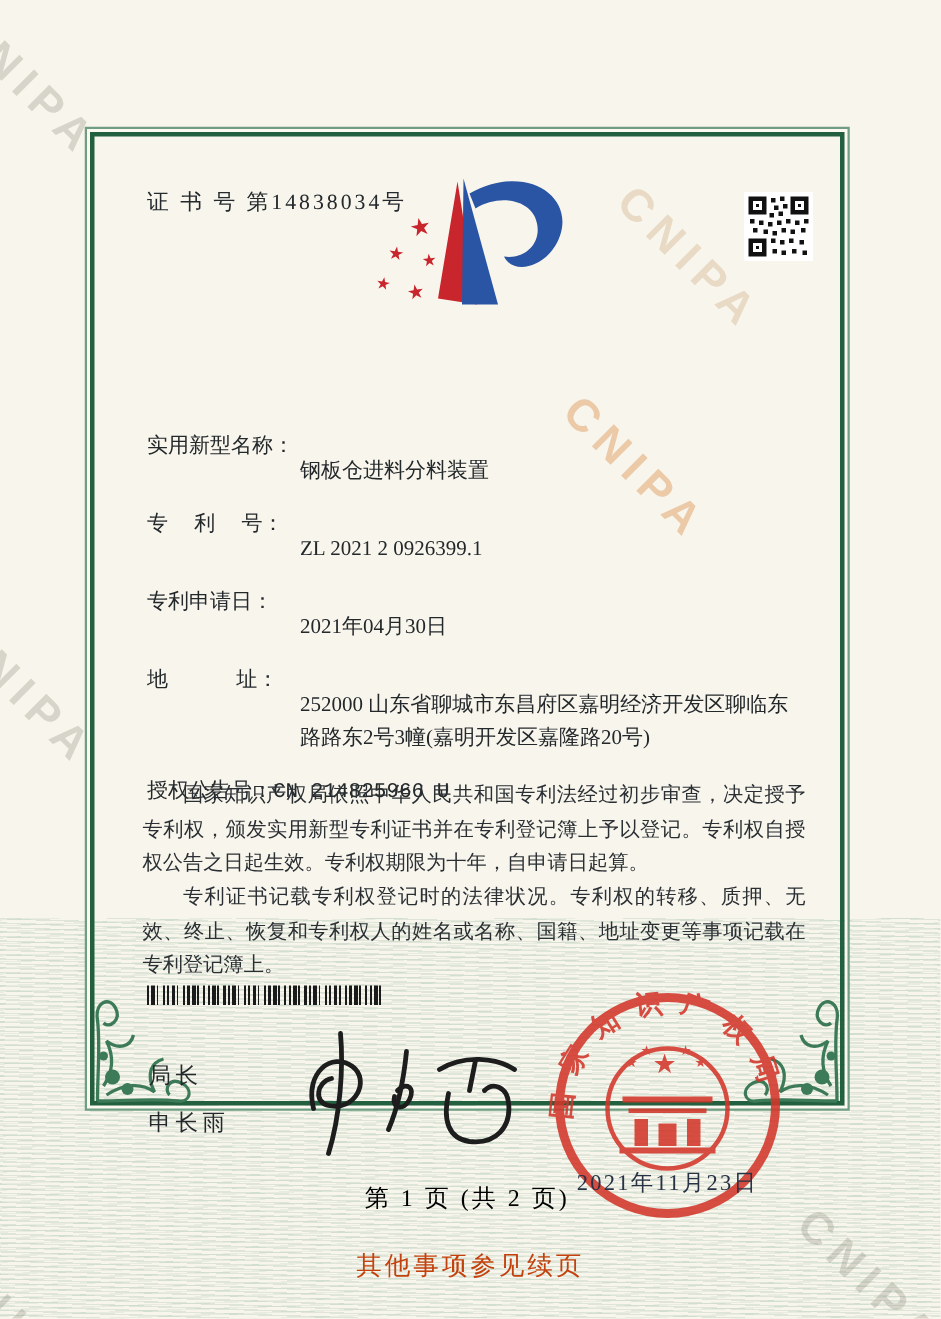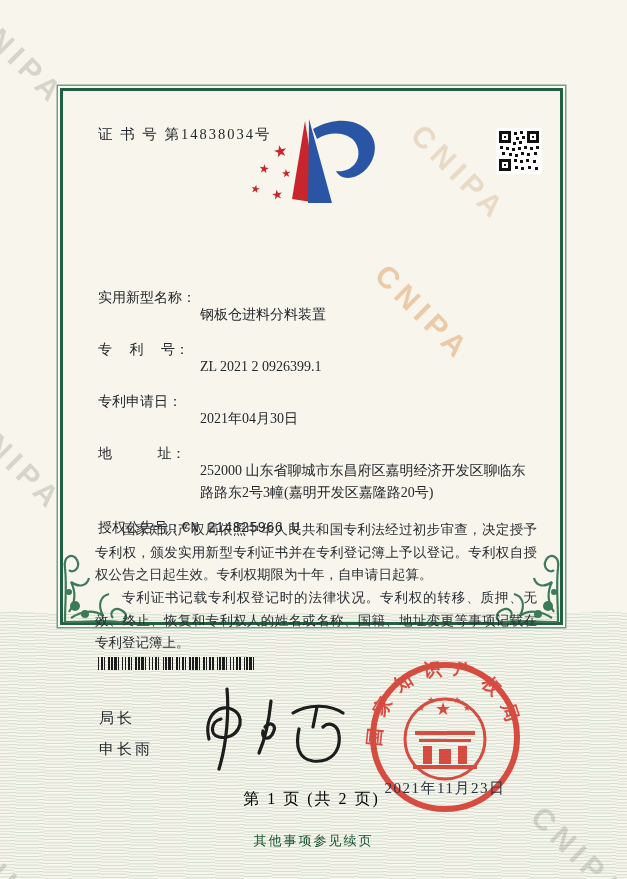--- a/index.html
+++ b/index.html
@@ -11,21 +11,21 @@
   }
   
   .guilloche{
     position:absolute;left:0;right:0;top:612px;height:267px;
     background:
       repeating-linear-gradient(2deg, rgba(255,255,255,0) 0 2px, rgba(120,168,138,.20) 2px 3px),
       repeating-linear-gradient(-2deg, rgba(255,255,255,0) 0 3px, rgba(120,168,138,.12) 3px 4px);
   }
   
   .frame{
-    position:absolute;left:60px;top:88px;width:503px;height:537px;
+    position:absolute;left:60px;top:88px;width:503px;height:649px;
     border:3px solid #23603f;
     box-shadow:0 0 0 2px #fbf9f1, 0 0 0 3.5px #6f9e82;
     box-sizing:border-box;
   }
   .watermark{
     position:absolute;
     font-family:"Liberation Sans","DejaVu Sans",sans-serif;
     font-weight:bold;font-size:30px;letter-spacing:6px;
     transform:rotate(45deg);transform-origin:left top;
     pointer-events:none;white-space:nowrap;
@@ -64,21 +64,21 @@
       #1b1b1b 6.5px 7.5px, transparent 7.5px 10.5px,
       #1b1b1b 10.5px 12px, transparent 12px 13.5px);
   }
 
   .sig-block{position:absolute;left:36px;top:612px;font-size:15px;letter-spacing:3px;color:#23282b;line-height:31px;}
   .sig-svg{position:absolute;left:118px;top:592px;}
 
   .seal{position:absolute;left:298px;top:566px;}
 
   .page-num{position:absolute;left:0;right:0;top:698px;text-align:center;font-size:16px;letter-spacing:2px;color:#000000;}
-  .footer-note{position:absolute;left:0;right:0;top:832px;text-align:center;font-size:13px;letter-spacing:2px;color:#14532d;}
+  .footer-note{position:absolute;left:0;right:0;top:832px;text-align:center;font-size:17px;letter-spacing:2px;color:#c2410c;}
 
   .corner-flourish{position:absolute;pointer-events:none;}
   .cf-bl{left:-2px;bottom:-2px;}
   .cf-br{right:-2px;bottom:-2px;transform:scaleX(-1);}
 </style>
 </head>
 <body>
 
 <div class="guilloche"></div>
 

